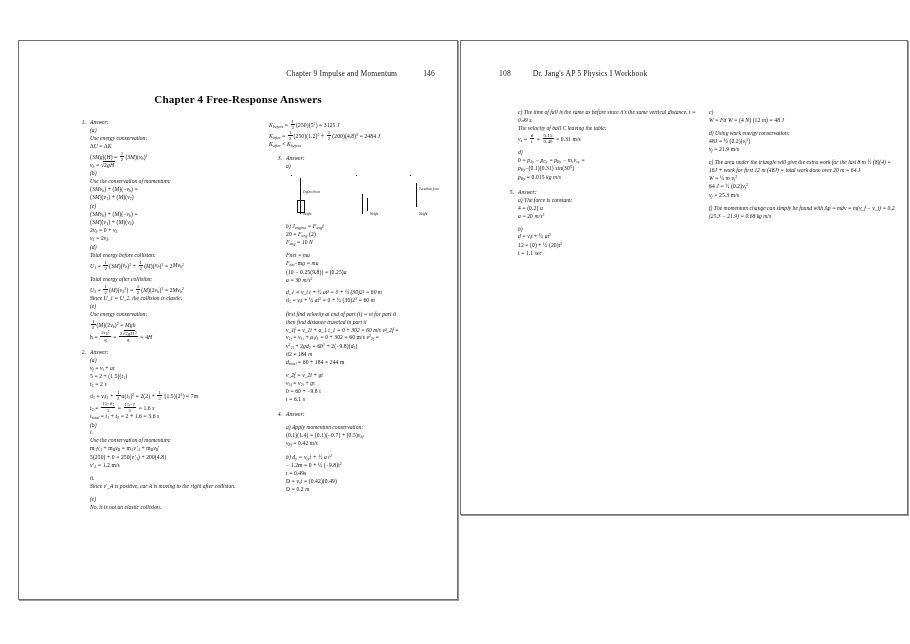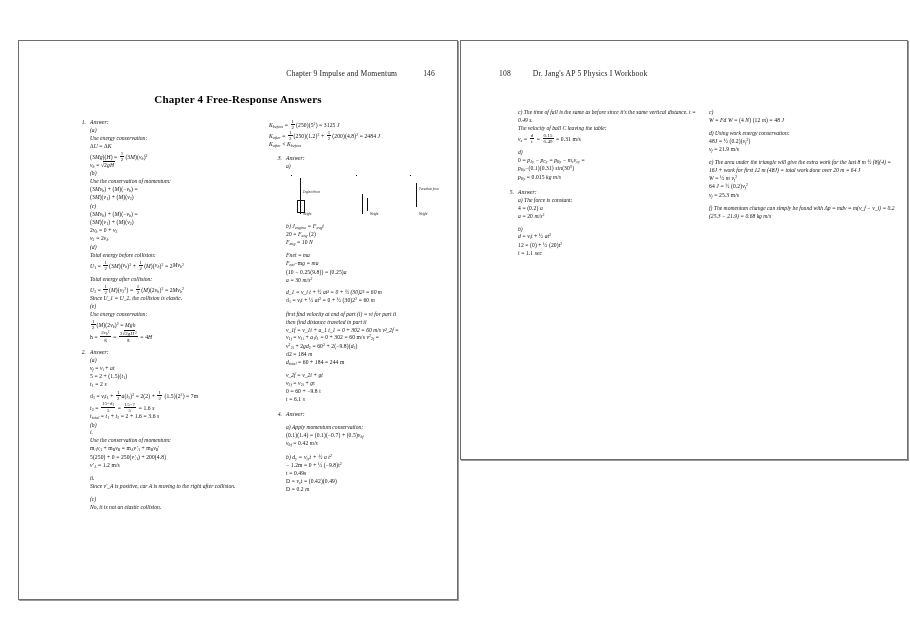--- a/index.html
+++ b/index.html
@@ -33,21 +33,21 @@
   #page-left {
     left: 18px;
     top: 40px;
     width: 440px;
     height: 560px;
   }
   #page-right {
     left: 460px;
     top: 40px;
     width: 448px;
-    height: 420px;
+    height: 475px;
   }
   .running-head {
     font-size: 7.6px;
     color: #1a1a1a;
     letter-spacing: .15px;
     white-space: nowrap;
   }
   .rh-left {
     position: absolute;
     left: 0; right: 22px;

